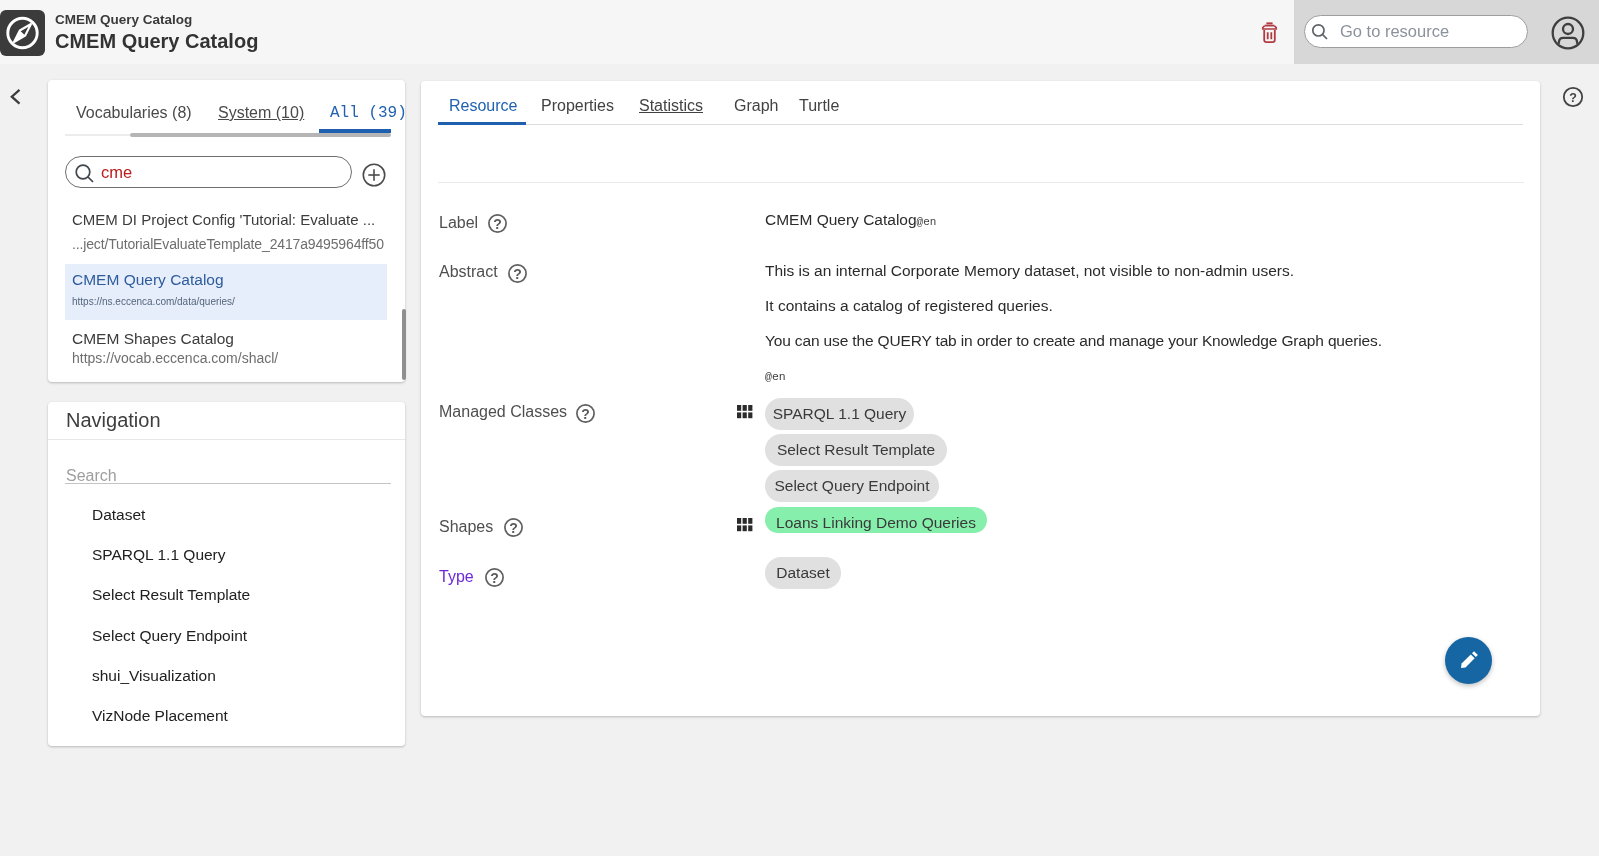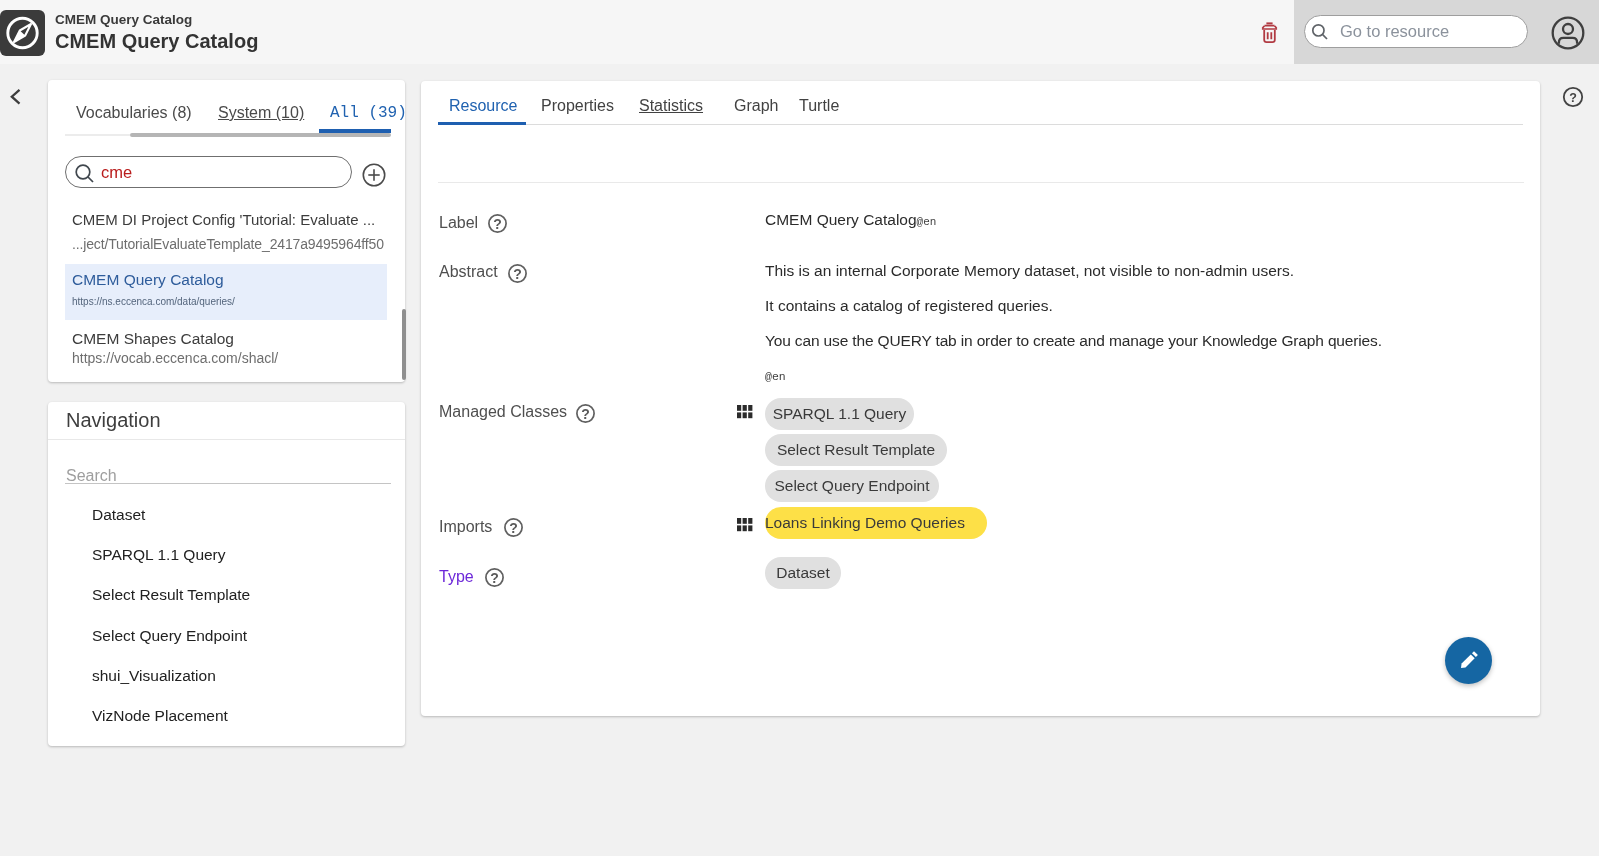--- a/index.html
+++ b/index.html
@@ -141,36 +141,36 @@
       <rect x="11.2" y="0" width="4.2" height="5.8"></rect>
     <rect x="0" y="7.4" width="4.2" height="5.8"></rect>
       <rect x="5.6" y="7.4" width="4.2" height="5.8"></rect>
       <rect x="11.2" y="7.4" width="4.2" height="5.8"></rect>
   </g>
 </svg>
 <div class="abs" style="left:765px;top:397.7px;width:149px;height:32px;background:#e0e0e0;border-radius:16px;line-height:32px;text-align:center;font-size:15.5px;color:#3a3a3a;">SPARQL 1.1 Query</div>
 <div class="abs" style="left:765px;top:433.8px;width:182px;height:32px;background:#e0e0e0;border-radius:16px;line-height:32px;text-align:center;font-size:15.5px;color:#3a3a3a;">Select Result Template</div>
 <div class="abs" style="left:765px;top:470px;width:174px;height:32px;background:#e0e0e0;border-radius:16px;line-height:32px;text-align:center;font-size:15.5px;color:#3a3a3a;">Select Query Endpoint</div>
 
-<div class="abs" style="left:439px;top:517.5px;font-size:16px;color:#4f4f4f;">Imports</div>
+<div class="abs" style="left:439px;top:517.5px;font-size:16px;color:#4f4f4f;">Shapes</div>
 <svg class="abs" style="left:503px;top:517px;" width="21" height="21" viewBox="0 0 21 21">
   <circle cx="10.5" cy="10.5" r="8.6" fill="none" stroke="#606060" stroke-width="1.7"></circle>
   <text x="10.5" y="15.7" font-size="14" font-weight="bold" fill="#5a5a5a" text-anchor="middle" font-family="Liberation Sans, sans-serif">?</text>
 </svg>
 <svg class="abs" style="left:736.5px;top:517.6px;" width="16" height="14" viewBox="0 0 16 14">
   <g fill="#2b2b2b">
     <rect x="0" y="0" width="4.2" height="5.8"></rect>
       <rect x="5.6" y="0" width="4.2" height="5.8"></rect>
       <rect x="11.2" y="0" width="4.2" height="5.8"></rect>
     <rect x="0" y="7.4" width="4.2" height="5.8"></rect>
       <rect x="5.6" y="7.4" width="4.2" height="5.8"></rect>
       <rect x="11.2" y="7.4" width="4.2" height="5.8"></rect>
   </g>
 </svg>
-<div class="abs" style="left:765px;top:506.6px;width:222px;height:32px;background:#fde047;border-radius:16px;line-height:32px;font-size:15.5px;color:#3a3a3a;">Loans Linking Demo Queries</div>
+<div class="abs" style="left:765px;top:506.6px;width:222px;height:26px;background:#86efac;border-radius:16px;line-height:32px;text-align:center;font-size:15.5px;color:#3a3a3a;">Loans Linking Demo Queries</div>
 
 <div class="abs" style="left:439px;top:567.5px;font-size:16px;color:#6d28d9;">Type</div>
 <svg class="abs" style="left:484px;top:567px;" width="21" height="21" viewBox="0 0 21 21">
   <circle cx="10.5" cy="10.5" r="8.6" fill="none" stroke="#606060" stroke-width="1.7"></circle>
   <text x="10.5" y="15.7" font-size="14" font-weight="bold" fill="#5a5a5a" text-anchor="middle" font-family="Liberation Sans, sans-serif">?</text>
 </svg>
 <div class="abs" style="left:765px;top:557.2px;width:76px;height:32px;background:#e0e0e0;border-radius:16px;line-height:32px;text-align:center;font-size:15.5px;color:#3a3a3a;">Dataset</div>
 
 <div class="abs" style="left:1445px;top:637px;width:47px;height:47px;border-radius:50%;background:#1566a3;box-shadow:0 2px 5px rgba(0,0,0,0.25);">
   <svg width="47" height="47" viewBox="0 0 47 47">

